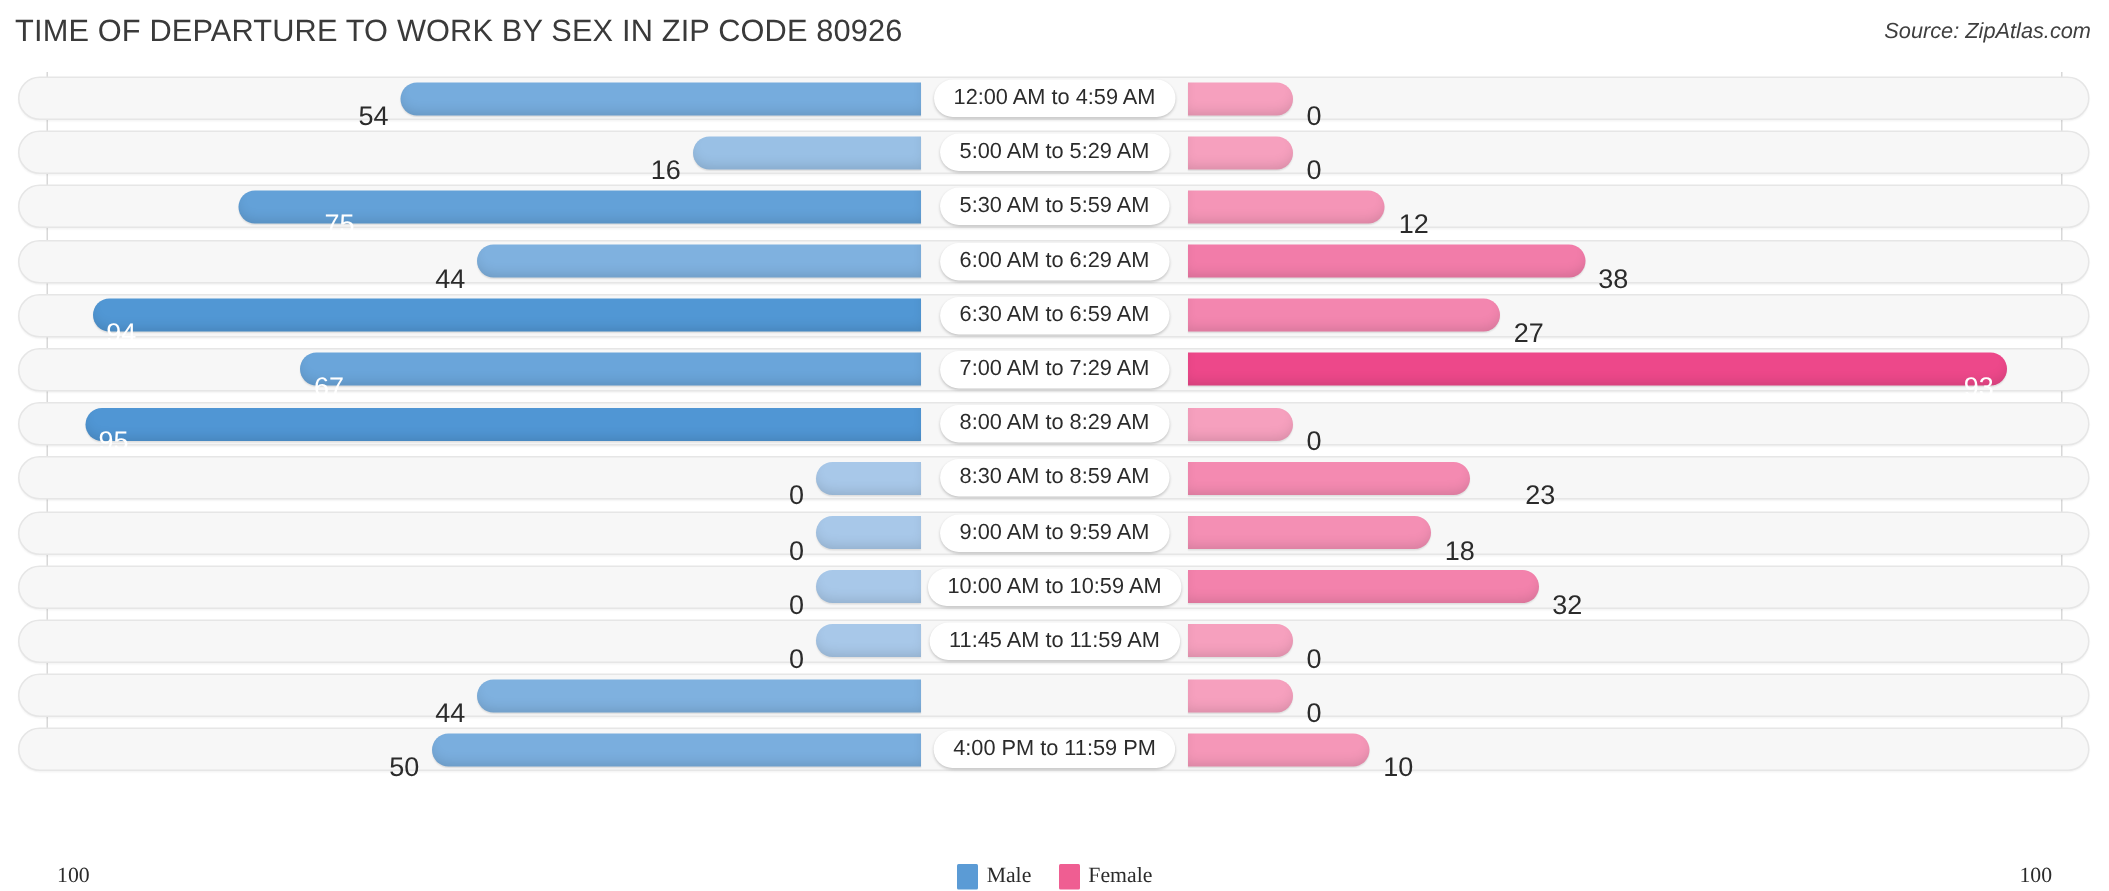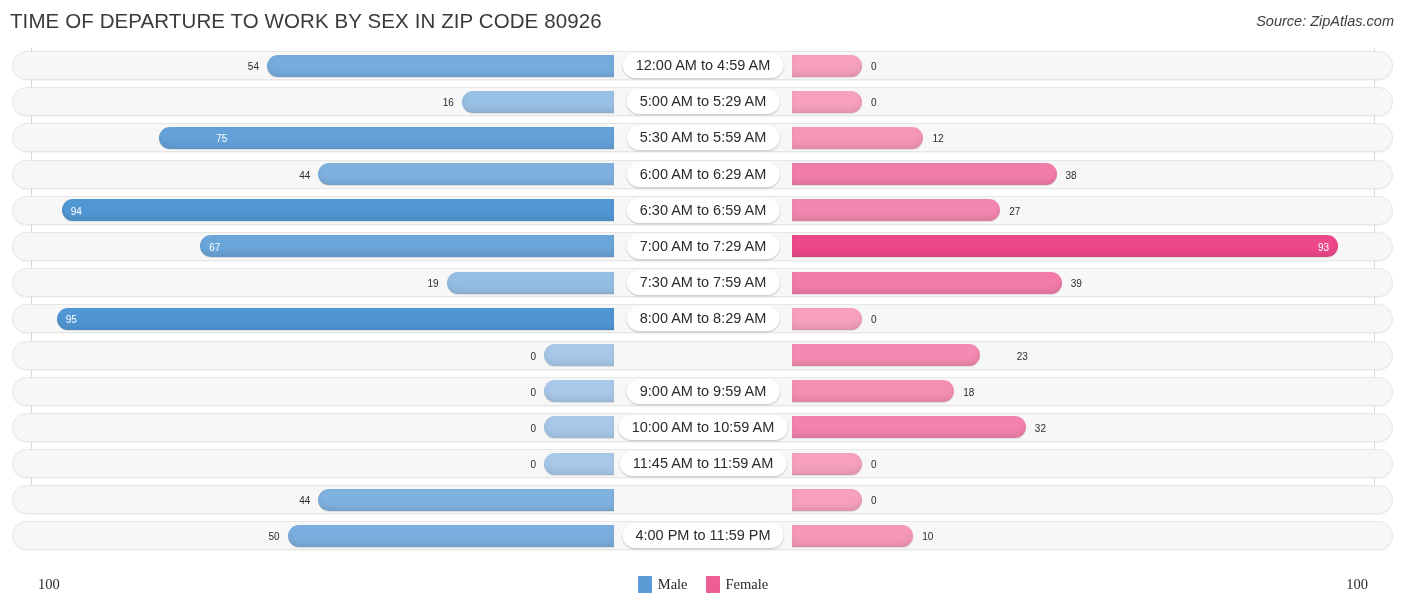--- a/index.html
+++ b/index.html
@@ -101,24 +101,24 @@
   }
   .bar-female {
     border-radius: 0 11px 11px 0;
     box-shadow: inset 0 -5px 9px -4px rgba(0,0,0,.16), 0 1px 1px rgba(0,0,0,.10);
   }
   .bar-male.stub  { border-radius: 11px 0 0 11px; }
   .bar-female.stub{ border-radius: 0 11px 11px 0; }
 
   .val {
     position: absolute;
-    top: 8px;
+    top: 18px;
     height: 22px;
     line-height: 22px;
-    font-size: 10px;
+    font-size: 18px;
     white-space: nowrap;
     z-index: 5;
   }
   .val.outside { color: #2b2b2b; }
   .val.inside  { color: #ffffff; }
   .val.left-side  { text-align: right; }
   .val.right-side { text-align: left; }
 
   
   #footer {
@@ -212,40 +212,33 @@
         <div class="row">
           <div class="track"></div>
           <div class="bar bar-male" style="left: 200.29px; width: 413.71px; background: rgb(106, 165, 218);"></div>
           <div class="val left-side inside" style="left: 209.29px; width: 40px; text-align: left;">67</div>
           <div class="bar bar-female" style="left: 792px; width: 546.16px; background: rgb(237, 72, 138);"></div>
           <div class="val right-side inside" style="left: 1289.16px; width: 40px; text-align: right;">93</div>
           <div class="center-label">7:00 AM to 7:29 AM</div>
         </div>
         <div class="row">
           <div class="track"></div>
-          <div class="bar bar-male" style="left: 446.53px; width: 167.47px; background: rgb(150, 190, 229);"></div>
-          <div class="val left-side outside" style="left: 398.53px; width: 40px;">19</div>
-          <div class="bar bar-female" style="left: 792px; width: 269.68px; background: rgb(242, 123, 168);"></div>
-          <div class="val right-side outside" style="left: 1070.68px; width: 40px;">39</div>
-          <div class="center-label">7:30 AM to 7:59 AM</div>
-        </div>
-        <div class="row">
-          <div class="track"></div>
           <div class="bar bar-male" style="left: 56.65px; width: 557.35px; background: rgb(80, 150, 212);"></div>
           <div class="val left-side inside" style="left: 65.65px; width: 40px; text-align: left;">95</div>
           <div class="bar bar-female stub" style="left: 792px; width: 70px; background: rgb(246, 160, 190);"></div>
           <div class="val right-side outside" style="left: 871px; width: 40px;">0</div>
           <div class="center-label">8:00 AM to 8:29 AM</div>
         </div>
         <div class="row">
           <div class="track"></div>
           <div class="bar bar-male stub" style="left: 544px; width: 70px; background: rgb(168, 200, 233);"></div>
           <div class="val left-side outside" style="left: 496px; width: 40px;">0</div>
           <div class="bar bar-female" style="left: 792px; width: 187.76px; background: rgb(244, 138, 177);"></div>
           <div class="val right-side outside" style="left: 988.76px; width: 40px; margin-left: 28px;">23</div>
+          <div class="center-label">8:30 AM to 8:59 AM</div>
         </div>
         <div class="row">
           <div class="track"></div>
           <div class="bar bar-male stub" style="left: 544px; width: 70px; background: rgb(168, 200, 233);"></div>
           <div class="val left-side outside" style="left: 496px; width: 40px;">0</div>
           <div class="bar bar-female" style="left: 792px; width: 162.16px; background: rgb(244, 143, 180);"></div>
           <div class="val right-side outside" style="left: 963.16px; width: 40px;">18</div>
           <div class="center-label">9:00 AM to 9:59 AM</div>
         </div>
         <div class="row">

